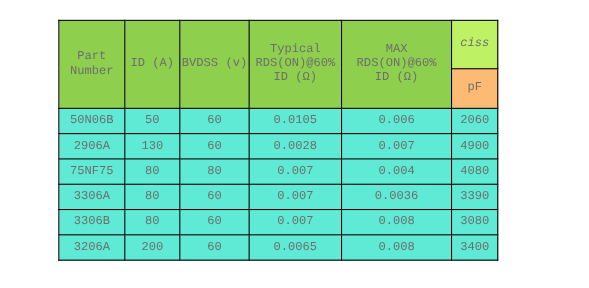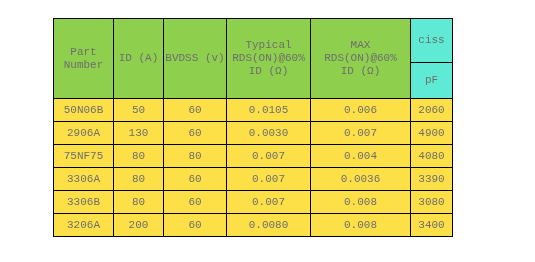--- a/index.html
+++ b/index.html
@@ -34,32 +34,33 @@
     white-space: nowrap;
     overflow: visible;
   }
   td.hdr {
     background: #8ecf4e;
     color: #5c5c5c;
     height: 79px;
   }
   td.hdr .hline { display: block; }
   td.hdr-ciss-top {
-    background: #5eead4;
+    background: #bef264;
     color: #5c5c5c;
     height: 42px;
+    font-style: italic;
   }
   td.hdr-ciss-bot {
-    background: #5eead4;
+    background: #fdba74;
     color: #5c5c5c;
     height: 35px;
     margin-left: 32px;
   }
   td.cell {
-    background: #fde047;
+    background: #5eead4;
     height: 22px;
   }
   td.cell-part {
     text-align: left;
     padding-left: 0px;
   }
   
   col.c-part { width: 60px; }
   col.c-id   { width: 50px; }
   col.c-bv   { width: 63px; }
@@ -113,21 +114,21 @@
         <td class="cell">50</td>
         <td class="cell">60</td>
         <td class="cell">0.0105</td>
         <td class="cell">0.006</td>
         <td class="cell">2060</td>
       </tr>
       <tr>
         <td class="cell cell-part">2906A</td>
         <td class="cell">130</td>
         <td class="cell">60</td>
-        <td class="cell">0.0030</td>
+        <td class="cell">0.0028</td>
         <td class="cell">0.007</td>
         <td class="cell">4900</td>
       </tr>
       <tr>
         <td class="cell cell-part">75NF75</td>
         <td class="cell">80</td>
         <td class="cell">80</td>
         <td class="cell">0.007</td>
         <td class="cell">0.004</td>
         <td class="cell">4080</td>
@@ -145,19 +146,19 @@
         <td class="cell">80</td>
         <td class="cell">60</td>
         <td class="cell">0.007</td>
         <td class="cell">0.008</td>
         <td class="cell">3080</td>
       </tr>
       <tr>
         <td class="cell cell-part">3206A</td>
         <td class="cell">200</td>
         <td class="cell">60</td>
-        <td class="cell">0.0080</td>
+        <td class="cell">0.0065</td>
         <td class="cell">0.008</td>
         <td class="cell">3400</td>
       </tr>
     </tbody>
   </table>
 </div>
 
 </body></html>

